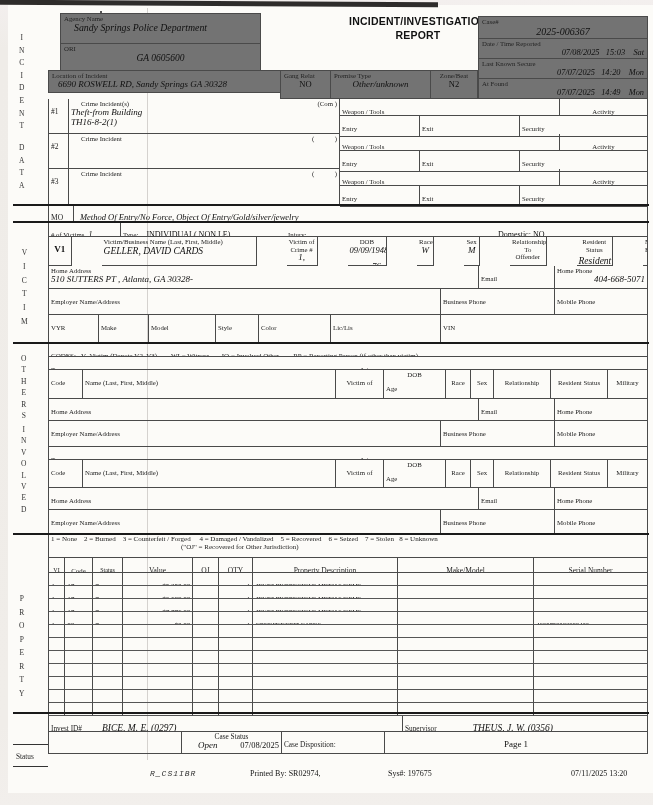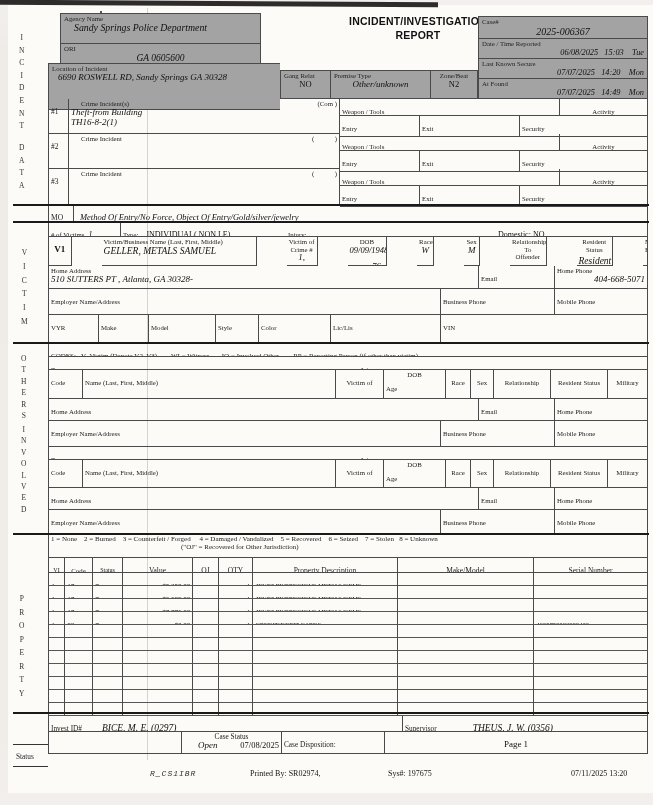--- a/index.html
+++ b/index.html
@@ -22,21 +22,21 @@
   .nb{border-right:none;}
   .lbl{font:6.8px/1.12 "Liberation Serif",serif;color:#242424;white-space:pre-line;}
   .val{font:italic 9px/1.1 "Liberation Serif",serif;color:#101010;white-space:pre;}
   .valu{font:8.5px/1.1 "Liberation Serif",serif;color:#101010;white-space:pre;}
   .ctr{text-align:center;}
   .rt{text-align:right;}
   .pre{white-space:pre;}
   .form{position:absolute;left:48px;top:13px;width:600px;}
   
   .hdr{position:relative;height:86px;}
-  .bx{position:absolute;box-sizing:border-box;border:1px solid #4a4a4a;background:#a3a3a3;padding:1px 3px;overflow:hidden;}
+  .bx{position:absolute;box-sizing:border-box;border:1px solid #4a4a4a;background:#737373;padding:1px 3px;overflow:hidden;}
   .title{position:absolute;left:288px;top:1px;width:164px;text-align:center;
          font:bold 10.5px/1.35 "Liberation Sans",sans-serif;color:#111;letter-spacing:.2px;}
   
   .hline{position:absolute;left:13px;width:636px;height:2px;background:#1a1a1a;}
   .prow .cell{border-bottom:1px solid #555;}
   .pnum{font:italic 7px/1 "Liberation Serif",serif;}
   .pdesc{font:italic 6.6px/1 "Liberation Serif",serif;white-space:nowrap;}
 </style>
 </head>
 <body>
@@ -97,21 +97,21 @@
       </div>
       <div class="bx" style="left:12px;top:0;width:201px;height:31px;">
         <div class="lbl">Agency Name</div>
         <div class="val" style="font-size:9.8px;padding-left:10px;">Sandy Springs Police Department</div>
       </div>
       <div class="bx" style="left:12px;top:30px;width:201px;height:28px;">
         <div class="lbl">ORI</div>
         <div class="val ctr" style="font-size:9.5px;">GA 0605600</div>
       </div>
 
-      <div class="bx" style="left:0;top:50px;width:232px;height:47px;border-right:none;">
+      <div class="bx" style="left:0;top:57px;width:232px;height:23px;border-right:none;">
         <div class="lbl">Location of Incident</div>
         <div class="val" style="padding-left:6px;">6690 ROSWELL RD, Sandy Springs GA 30328</div>
       </div>
       <div class="bx" style="left:232px;top:57px;width:50px;height:29px;border-right:none;">
         <div class="lbl">Gang Relat</div>
         <div class="valu ctr">NO</div>
       </div>
       <div class="bx" style="left:282px;top:57px;width:100px;height:29px;border-right:none;">
         <div class="lbl">Premise Type</div>
         <div class="val ctr">Other/unknown</div>
@@ -120,21 +120,21 @@
         <div class="lbl ctr">Zone/Beat</div>
         <div class="valu ctr">N2</div>
       </div>
 
       <div class="bx" style="left:430px;top:3px;width:170px;height:23px;">
         <div class="lbl">Case#</div>
         <div class="val ctr" style="font-size:10px;">2025-006367</div>
       </div>
       <div class="bx" style="left:430px;top:25px;width:170px;height:21px;">
         <div class="lbl">Date / Time Reported</div>
-        <div class="val rt" style="font-size:8.3px;">06/08/2025   15:03    Tue</div>
+        <div class="val rt" style="font-size:8.3px;">07/08/2025   15:03    Sat</div>
       </div>
       <div class="bx" style="left:430px;top:45px;width:170px;height:21px;">
         <div class="lbl">Last Known Secure</div>
         <div class="val rt" style="font-size:8.3px;">07/07/2025   14:20    Mon</div>
       </div>
       <div class="bx" style="left:430px;top:65px;width:170px;height:21px;">
         <div class="lbl">At Found</div>
         <div class="val rt" style="font-size:8.3px;">07/07/2025   14:49    Mon</div>
       </div>
     </div>
@@ -216,21 +216,21 @@
       <div class="row" style="height:15px;">
         <div class="cell" style="width:72px;"><span class="lbl"># of Victims</span>&nbsp;<span class="val" style="font-size:8px;">1</span></div>
         <div class="cell nb" style="width:165px;"><span class="lbl">Type:</span>&nbsp;&nbsp;<span class="valu" style="font-size:8px;">INDIVIDUAL( NON LE)</span></div>
         <div class="cell nb" style="width:172px;"><span class="lbl">Injury:</span></div>
         <div class="cell" style="flex:1;"><span class="valu" style="font-size:8px;padding-left:38px;">Domestic: NO</span></div>
       </div>
       <div class="row" style="height:29px;gap:30px;">
         <div class="cell ctr" style="width:34px;"><span class="valu" style="font-weight:bold;font-size:9px;">V1</span></div>
         <div class="cell" style="width:253px;">
           <div class="lbl">Victim/Business Name (Last, First, Middle)</div>
-          <div class="val" style="font-size:9.5px;">GELLER, METALS SAMUEL</div>
+          <div class="val" style="font-size:9.5px;">GELLER, DAVID CARDS</div>
         </div>
         <div class="cell ctr" style="width:48px;">
           <div class="lbl">Victim of
 Crime #</div>
           <div class="val">1,</div>
         </div>
         <div class="cell ctr" style="width:62px;">
           <div class="lbl">DOB</div>
           <div class="val" style="font-size:8.5px;">09/09/1948</div>
           <div><span class="lbl">Age</span>&nbsp;&nbsp;<span class="val">76</span></div>

